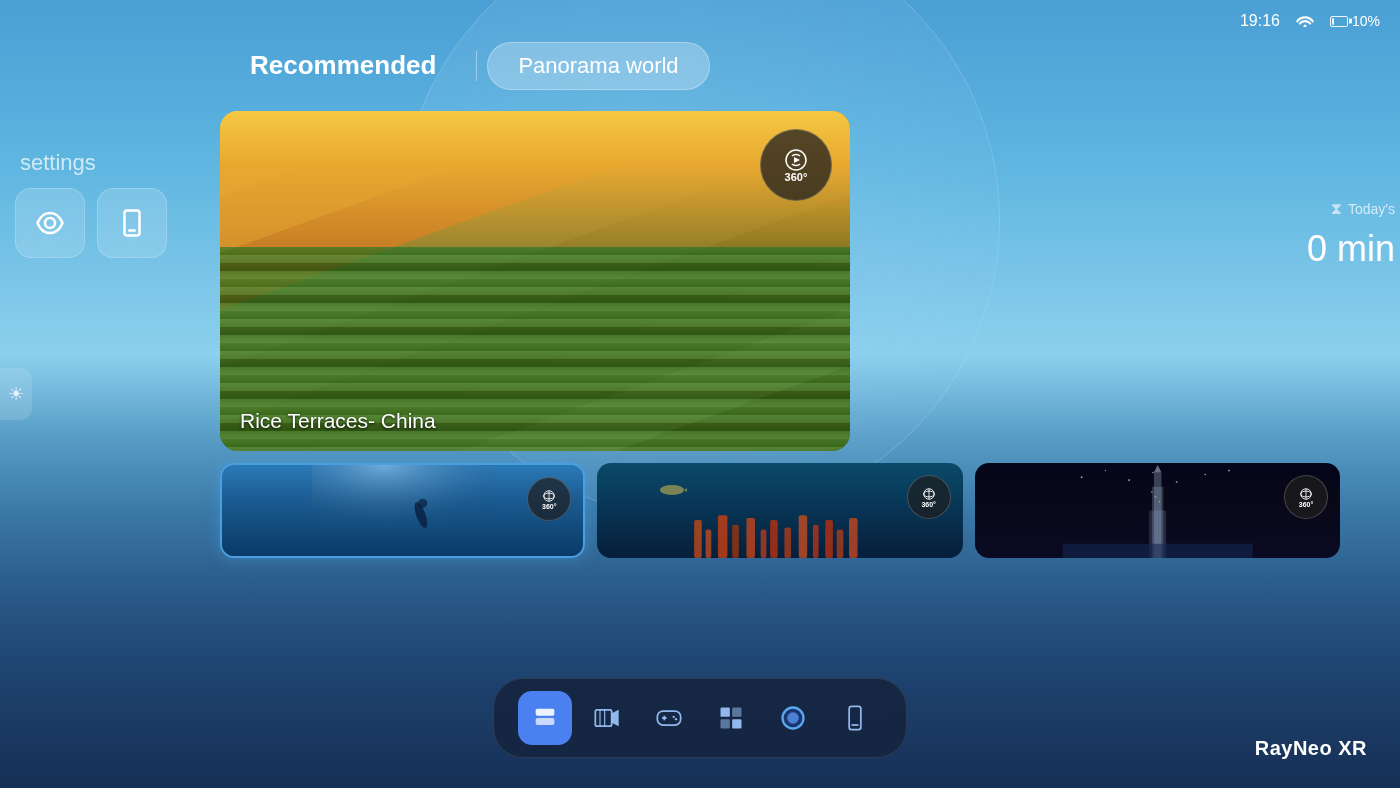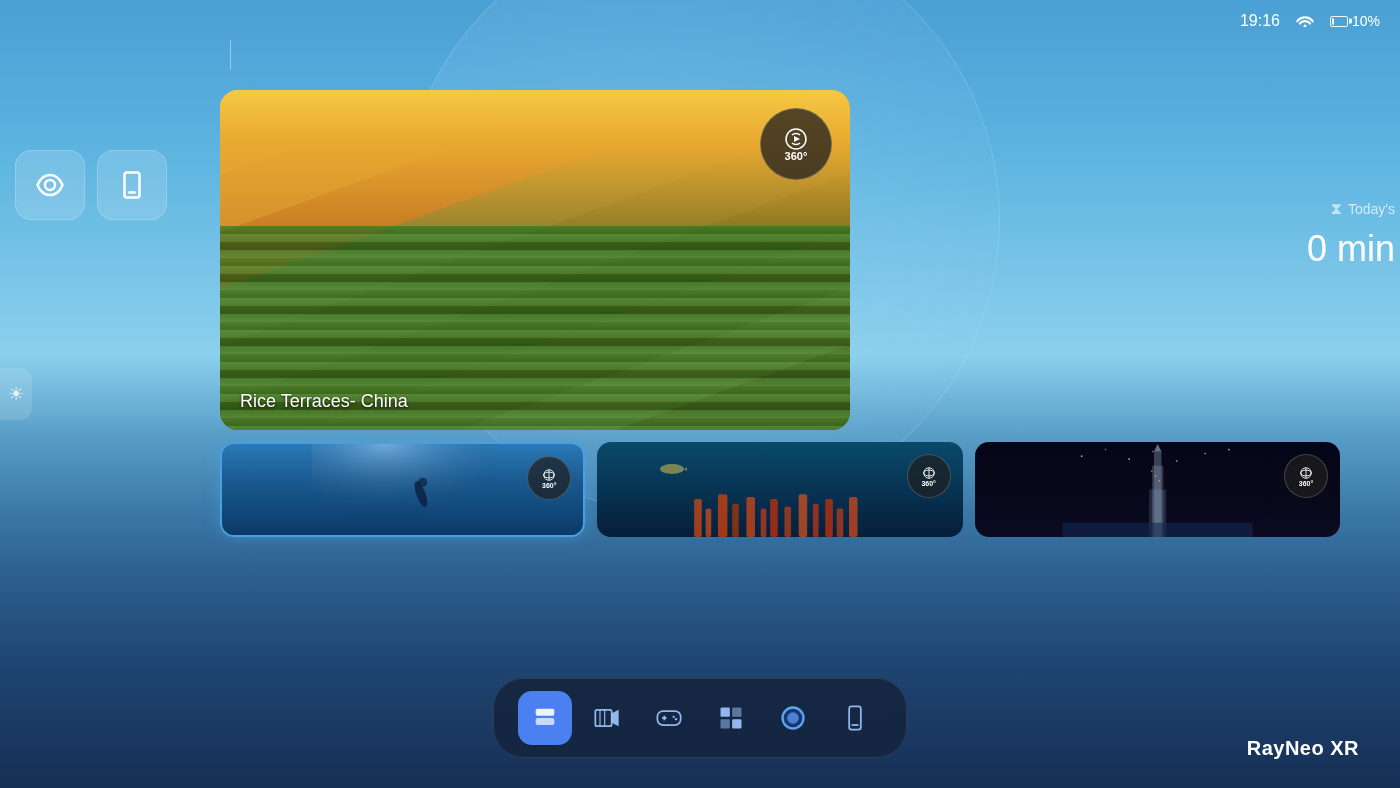--- a/index.html
+++ b/index.html
@@ -307,21 +307,21 @@
         #5a8a3a 32px
       );
       opacity: 0.85;
     }
 
     .card-label {
       position: absolute;
       bottom: 18px;
       left: 20px;
       color: white;
-      font-size: 18px;
+      font-size: 21px;
       font-weight: 500;
       text-shadow: 0 1px 3px rgba(0,0,0,0.8);
       z-index: 3;
     }
 
     .vr-badge {
       position: absolute;
       top: 18px;
       right: 18px;
       width: 72px;
@@ -445,21 +445,21 @@
 
     .dock-item svg {
       width: 28px;
       height: 28px;
     }
 
     
     .branding {
       position: absolute;
       bottom: 28px;
-      right: 41px;
+      right: 33px;
       color: white;
       font-size: 20px;
       font-weight: 600;
       z-index: 10;
       letter-spacing: 0.5px;
     }
   </style>
 </head>
 <body>
 
@@ -479,20 +479,21 @@
 
   <div class="status-battery-container">
     <div class="battery-icon">
       <div class="battery-level"></div>
     </div>
     <span>10%</span>
   </div>
 </div>
 
 <div class="left-panel">
+  <span class="settings-label">settings</span>
   <div class="left-panel-buttons">
     <div class="panel-btn">
       <svg viewBox="0 0 24 24">
         <circle cx="12" cy="12" r="4" stroke="white" stroke-width="2" fill="none"></circle>
         <path d="M2 12C4 7 7.5 4 12 4s8 3 10 8c-2 5-5.5 8-10 8S4 17 2 12z" stroke="white" stroke-width="2" fill="none"></path>
       </svg>
     </div>
     <div class="panel-btn">
       <svg viewBox="0 0 24 24">
         <rect x="6" y="2" width="12" height="20" rx="2" stroke="white" stroke-width="2" fill="none"></rect>
@@ -510,21 +511,27 @@
   <div style="display:flex; align-items:center; gap:6px;">
     <span style="color:rgba(255,255,255,0.6); font-size:16px;">⧗</span>
     <span class="right-label">Today's</span>
   </div>
   <span class="right-value">0 min</span>
 </div>
 
 <div class="main-content">
 
   <nav class="tab-nav">
+    <div class="tab-item active">
+      <span>Recommended</span>
+    </div>
     <div class="tab-divider"></div>
+    <div class="tab-item pill-active">
+      <span>Panorama world</span>
+    </div>
   </nav>
 
   <div class="content-grid">
 
     <div class="featured-card">
       <div class="rice-terraces"></div>
 
       <div class="vr-badge">
         <svg viewBox="0 0 24 24">
           <circle cx="12" cy="12" r="10" stroke="white" stroke-width="1.5" fill="none"></circle>

